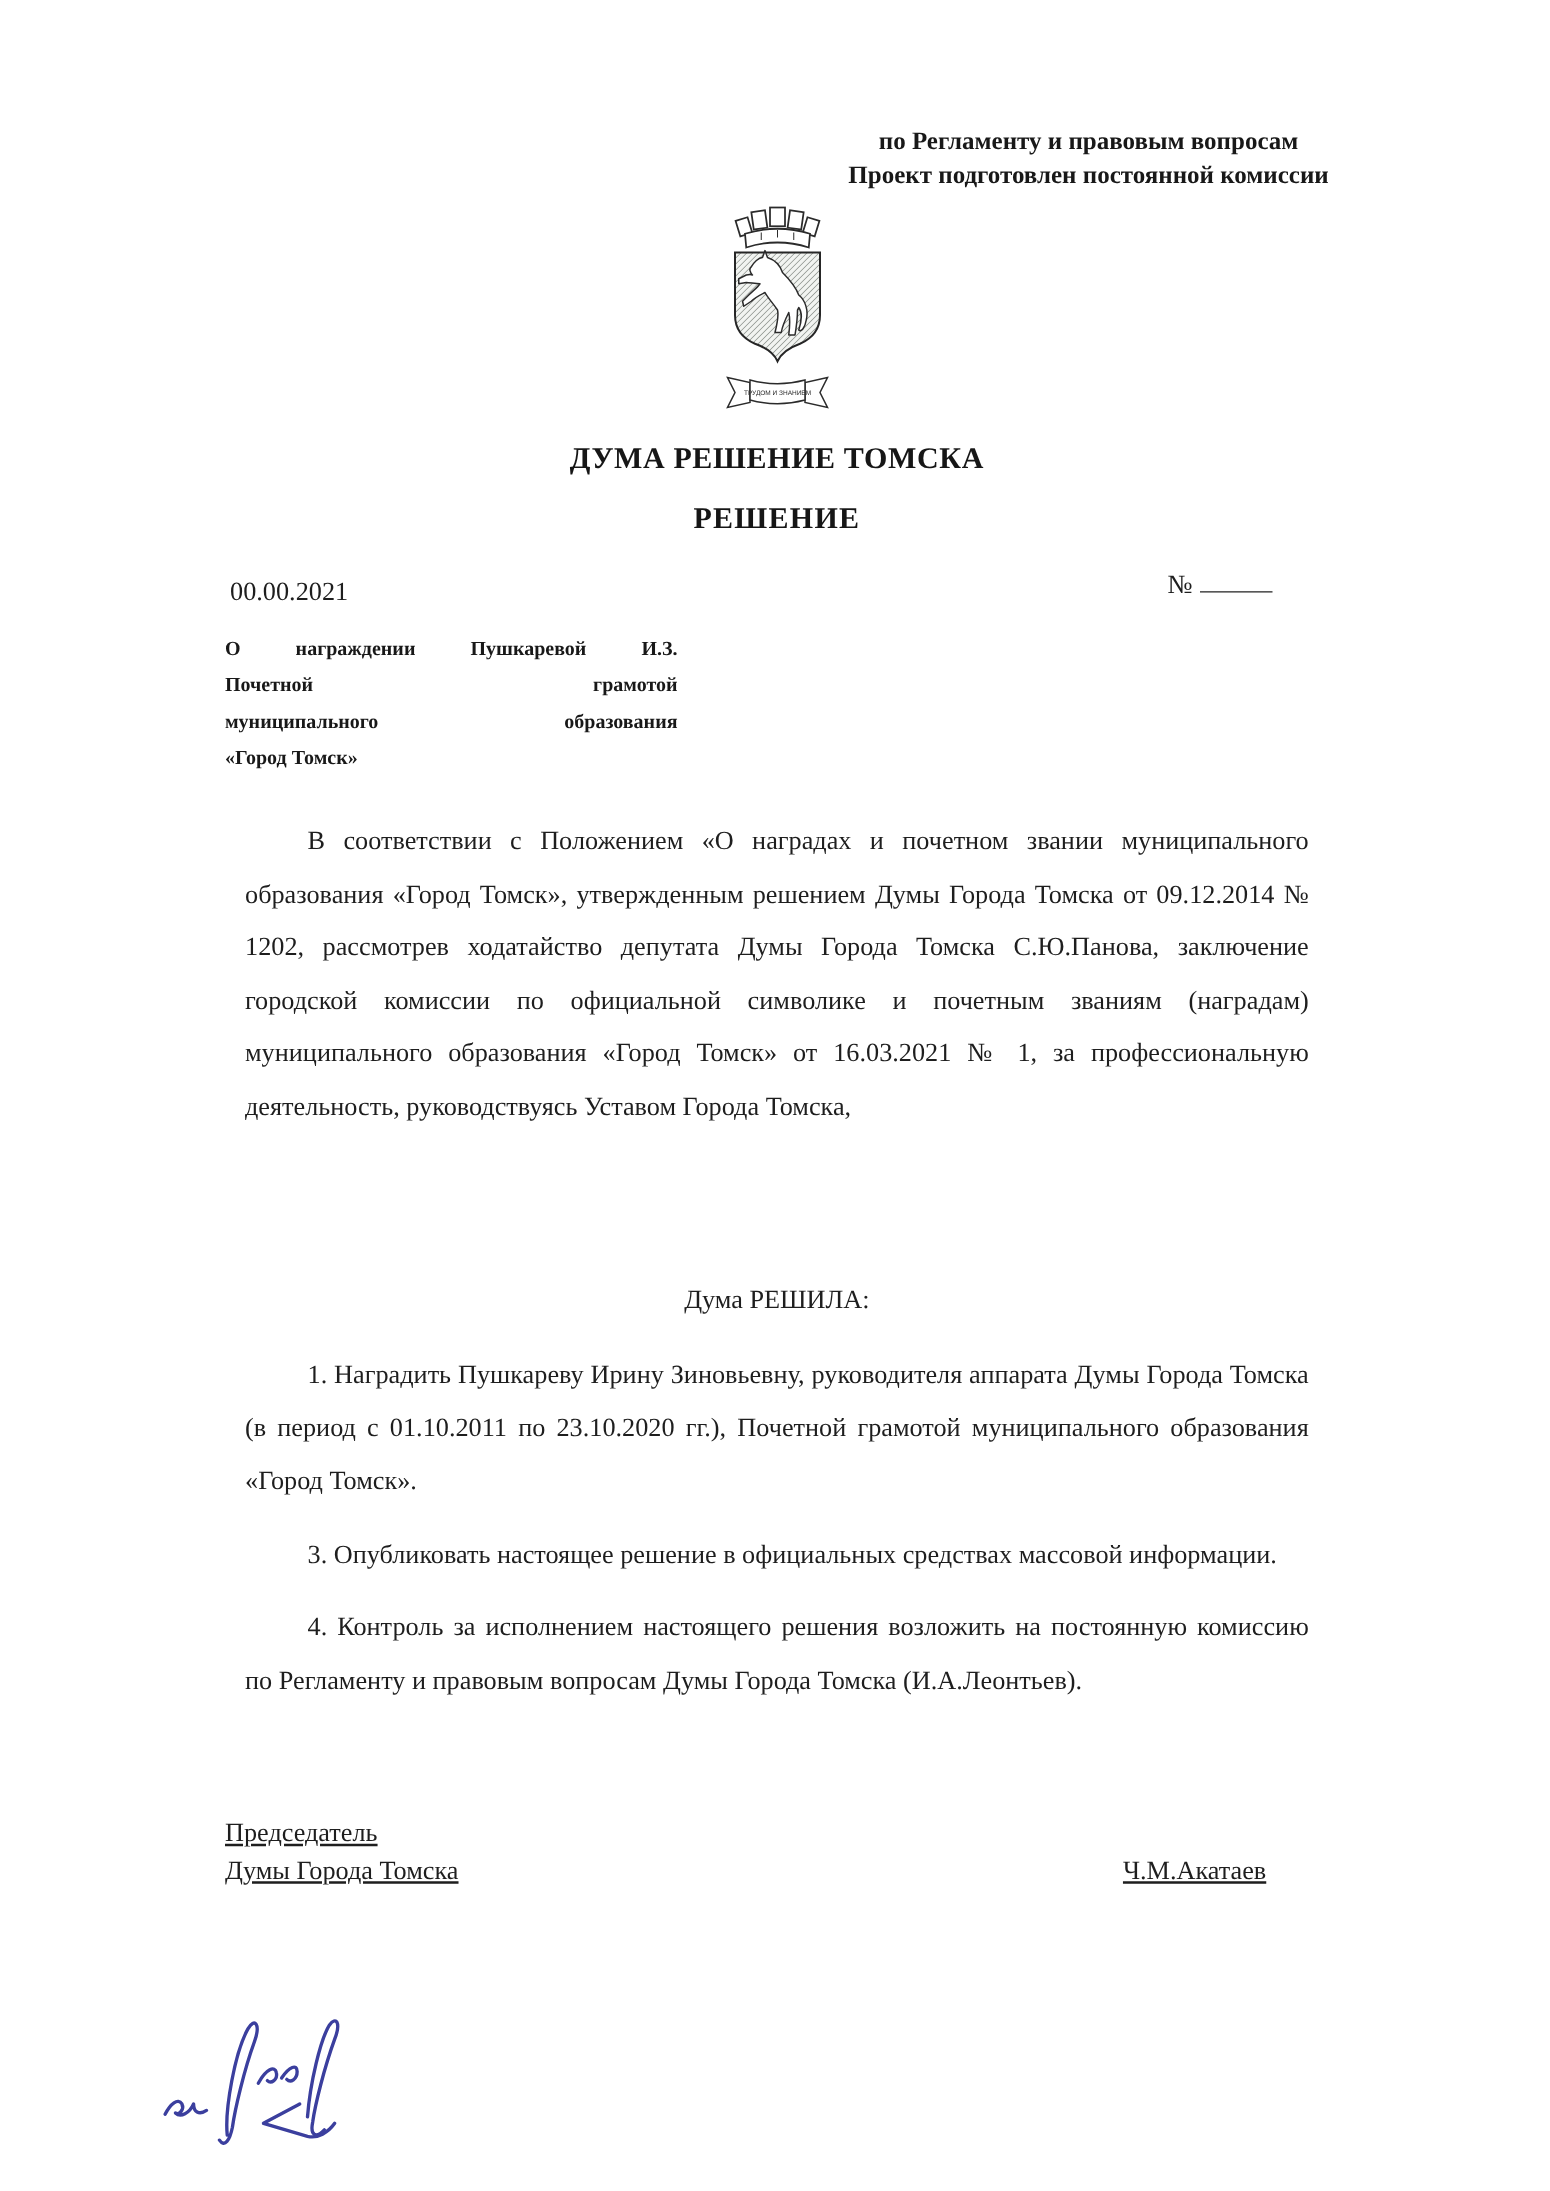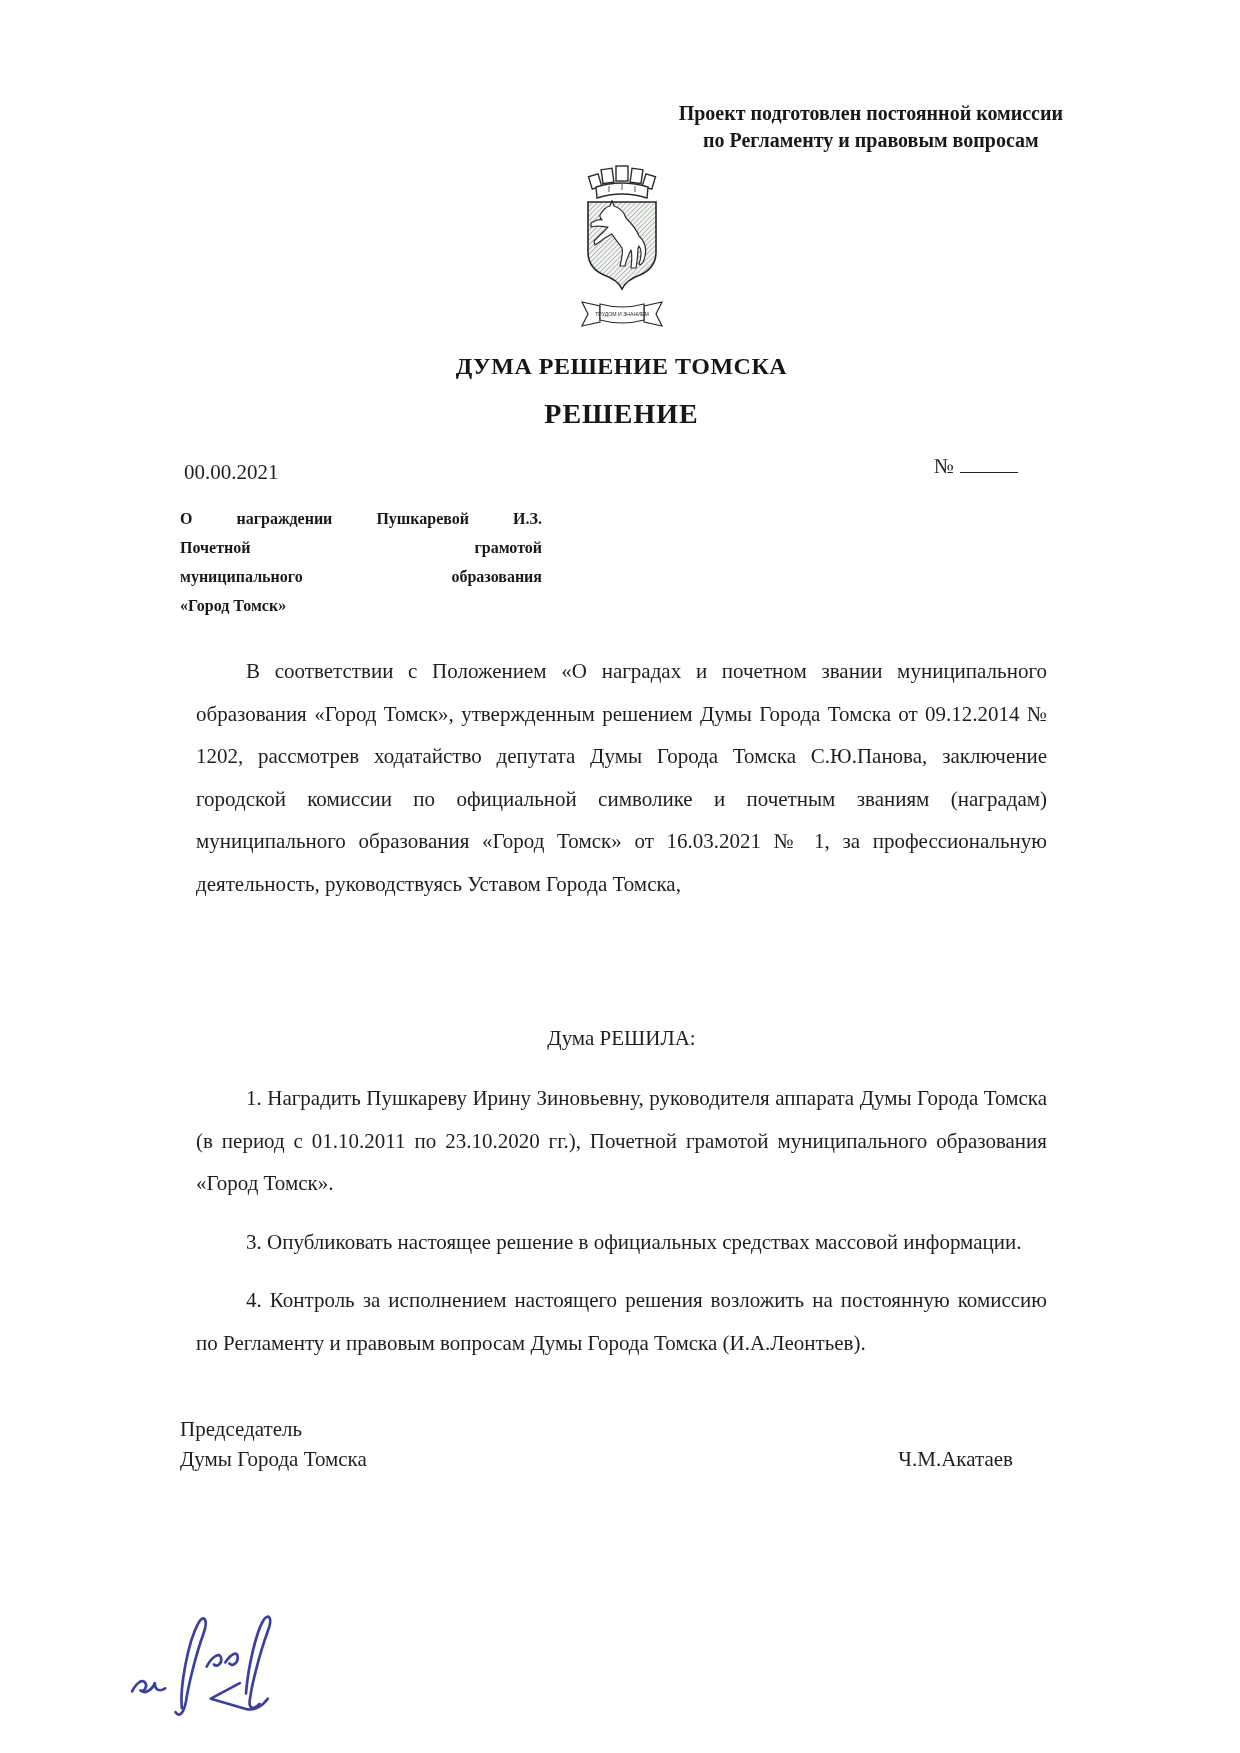--- a/index.html
+++ b/index.html
@@ -33,21 +33,21 @@
     text-align:center;
     font-size:24px;
     font-weight:bold;
     letter-spacing:0.5px;
     line-height:28px;
     color:#161616;
   }
   .doc-type{
     margin:20px 0 0 0;
     text-align:center;
-    font-size:28px;
+    font-size:24px;
     font-weight:bold;
     letter-spacing:1px;
     line-height:28px;
     color:#161616;
   }
   .date-row{
     position:relative;
     margin-top:32px;
     height:30px;
     font-size:21px;
@@ -83,42 +83,43 @@
     margin-top:118px;
     text-align:center;
     font-size:21px;
     line-height:30px;
   }
   .item1{margin-top:24px;}
   .item2{margin-top:8px;}
   .item3{margin-top:5px;}
   .item4{margin-top:10px;}
   .signoff{
-    margin-top:50px;
+    margin-top:86px;
     display:flex;
     justify-content:space-between;
     align-items:flex-end;
     font-size:21px;
+    text-decoration:underline;
   }
   .signoff-position{line-height:30px;}
   .signoff-name{margin-right:50px;line-height:30px;}
   .autograph{
     position:absolute;
     left:122px;top:1592px;
     width:190px;height:145px;
   }
 </style>
 </head>
 <body>
 
 <div class="page">
 
   <div class="prepared-note">
+    <div>по Регламенту и правовым вопросам</div>
     <div>Проект подготовлен постоянной комиссии</div>
-    <div>по Регламенту и правовым вопросам</div>
   </div>
 
   <div class="emblem-wrap">
     <svg width="140" height="184" viewBox="0 0 140 184" aria-hidden="true">
       <defs>
         <pattern id="hatch" width="3.4" height="3.4" patternUnits="userSpaceOnUse" patternTransform="rotate(45)">
           <rect width="3.4" height="3.4" fill="#f2f4f1"></rect>
           <line x1="0" y1="0" x2="0" y2="3.4" stroke="#7e857e" stroke-width="1"></line>
         </pattern>
       </defs>

